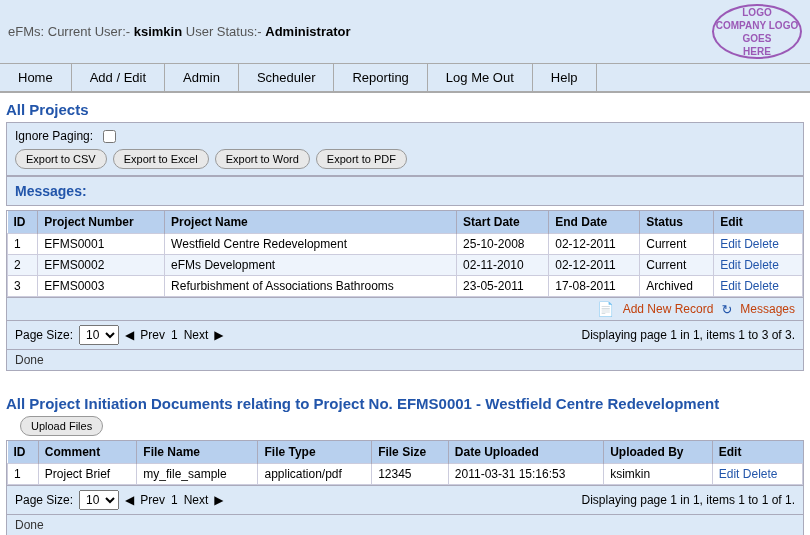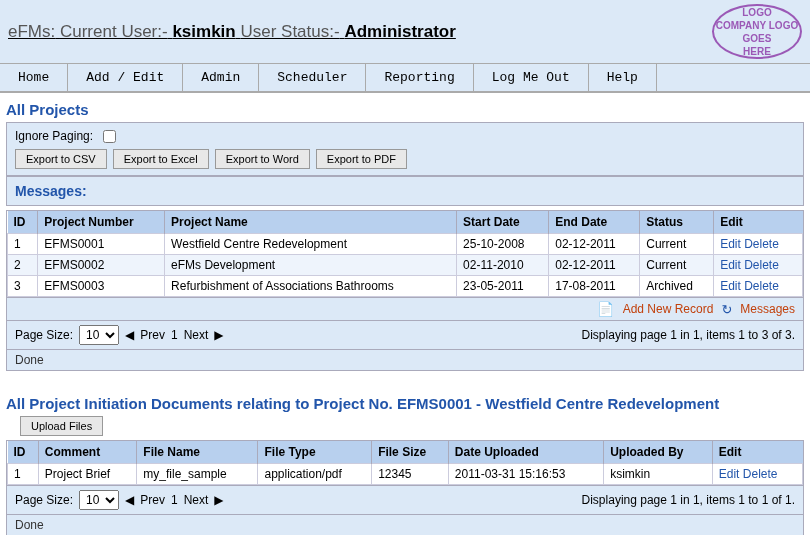--- a/index.html
+++ b/index.html
@@ -1,38 +1,38 @@
 <!DOCTYPE html>
 <html><head>
   <meta charset="utf-8">
   <style>
     * { box-sizing: border-box; margin: 0; padding: 0; }
     body { font-family: Arial, sans-serif; font-size: 12px; background: #fff; color: #000; width: 810px; }
 
     
     #header { background: #dce9f7; padding: 4px 8px; display: flex; align-items: center; justify-content: space-between; border-bottom: 1px solid #aaa; }
-    #header .title { font-size: 17px; text-decoration: underline; }
+    #header .title { font-size: 13px; }
     #header .title span.label { color: #555; }
     #header .title span.value { font-weight: bold; color: #000; }
     #logo-area { border: 2px solid #9b59b6; border-radius: 50%; width: 90px; height: 55px; display: flex; align-items: center; justify-content: center; text-align: center; font-size: 10px; color: #9b59b6; font-weight: bold; line-height: 1.3; }
 
     
     #nav { background: #dce9f7; border-bottom: 2px solid #aaa; display: flex; gap: 0; }
-    #nav .nav-item { padding: 6px 18px; cursor: pointer; font-size: 13px; border-right: 1px solid #aaa; font-family: Liberation Mono, monospace; }
+    #nav .nav-item { padding: 6px 18px; cursor: pointer; font-size: 13px; border-right: 1px solid #aaa; }
 
     
     .section { margin: 6px 6px; }
     .section-title { color: #2255aa; font-size: 15px; font-weight: bold; margin: 8px 0 4px 0; }
 
     
     .toolbar { background: #dce9f7; border: 1px solid #aab; padding: 6px 8px; display: flex; align-items: center; gap: 6px; flex-wrap: wrap; }
     .toolbar label { font-size: 12px; margin-right: 4px; text-align: right; }
     .toolbar input[type=checkbox] { margin: 0; }
 
-    button.btn { background: #e8e8e8; border: 1px solid #999; padding: 3px 10px; font-size: 11px; cursor: pointer; border-radius: 0; }
+    button.btn { background: #e8e8e8; border: 1px solid #999; padding: 3px 10px; font-size: 11px; cursor: pointer; border-radius: 10px; }
 
     
     .messages-box { background: #dce9f7; border: 1px solid #aab; padding: 6px 8px; margin-bottom: 4px; }
     .messages-label { color: #2255aa; font-size: 14px; font-weight: bold; }
 
     
     table.data-table { width: 100%; border-collapse: collapse; font-size: 12px; }
     table.data-table thead tr { background: #b8d0ee; }
     table.data-table thead th { border: 1px solid #aab; padding: 4px 6px; text-align: left; font-weight: bold; }
     table.data-table tbody tr:nth-child(odd) { background: #fff; }

